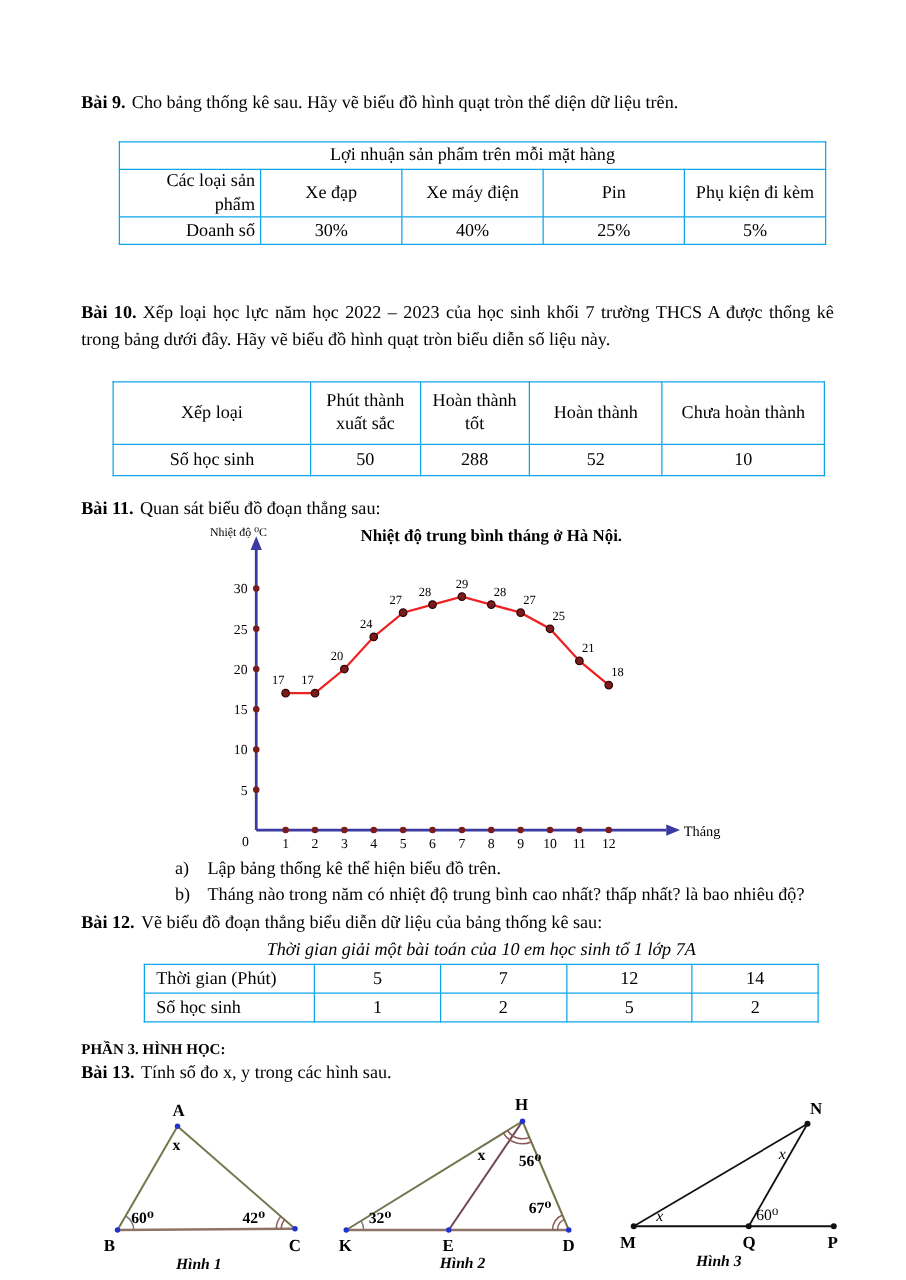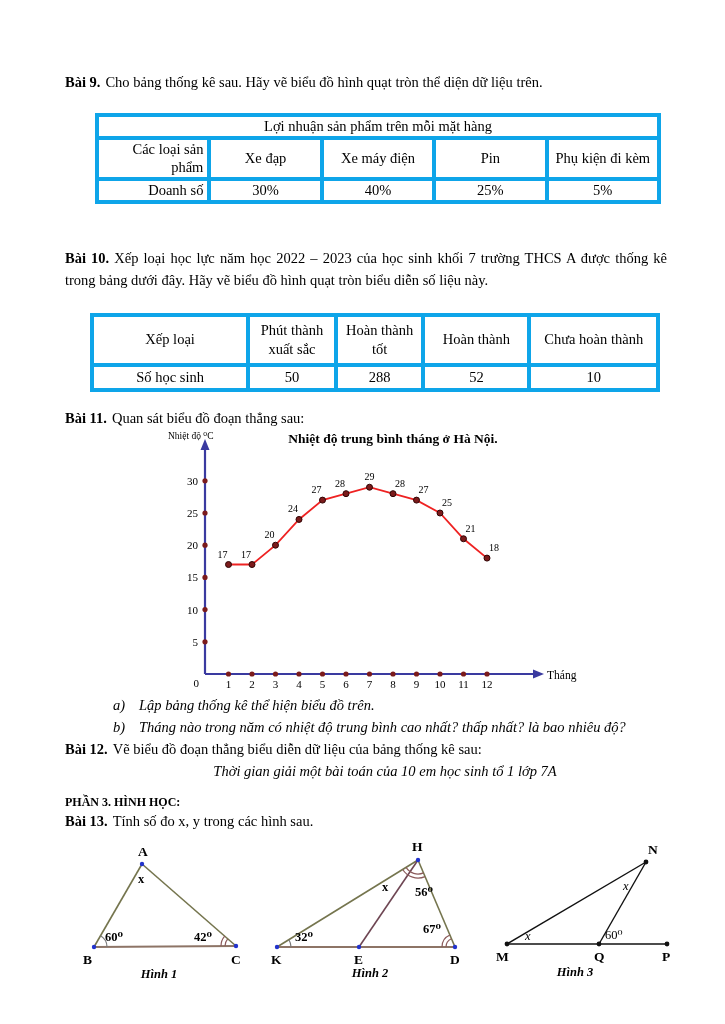--- a/index.html
+++ b/index.html
@@ -3,32 +3,32 @@
 <meta charset="utf-8">
 <style>
   html,body{margin:0;padding:0;background:#fff;}
   body{width:725px;height:1024px;overflow:hidden;color:#000;
        font-family:"Liberation Serif","DejaVu Serif",serif;font-size:14.5px;}
   .content{padding:72px 58px 0 65px;}
   p{margin:0;line-height:1.5;}
   .lbl{font-weight:bold;margin-right:5px;}
   .just{text-align:justify;}
   table{border-collapse:collapse;table-layout:fixed;}
-  td{border:4px solid #0ea5e9;text-align:center;padding:0 4px;line-height:1.3;
+  td{border:1px solid #0ea5e9;text-align:center;padding:0 4px;line-height:1.3;
      vertical-align:middle;overflow:hidden;}
   .t1{margin:19px 0 0 30px;width:566px;}
   .t1 tr{height:22px;}
   .t1 .c0{text-align:right;padding-left:9px;}
   .t2{margin:21px 0 0 25px;width:570px;}
   .t2 .r1{height:50px;margin-left:29px;}
   .t2 .r2{height:25px;}
   .t3{margin:1px 0 0 50px;width:540px;}
   .t3 tr{height:23px;}
   .t3 .c0{text-align:left;padding-left:9px;}
-  .qitem{margin-left:48px;line-height:1.5;font-style:italic;}
+  .qitem{margin-left:75px;line-height:1.5;}
   .qlabel{display:inline-block;width:26px;}
   .tcaption{margin-left:50px;width:540px;text-align:center;font-style:italic;line-height:1.4;}
   .heading{font-weight:bold;margin-top:12px;line-height:1.5;font-size:12px;}
   .chart-wrap{margin:0 0 0 100px;}
   .chart-wrap svg{display:block;}
   .figrow{display:flex;align-items:flex-start;margin-top:0;}
   .figrow svg{flex:0 0 auto;}
   svg text{font-family:"Liberation Serif","DejaVu Serif",serif;}
   .vtx{font-size:13.5px;font-weight:bold;}
   .ang{font-size:12.5px;font-weight:bold;}
@@ -161,20 +161,38 @@
       </svg>
   </div>
 
   <div class="qitem"><span class="qlabel">a)</span><span>Lập bảng thống kê thể hiện biểu đồ trên.</span></div>
   <div class="qitem"><span class="qlabel">b)</span><span>Tháng nào trong năm có nhiệt độ trung bình cao nhất? thấp nhất? là bao nhiêu độ?</span></div>
 
   <p><span class="lbl">Bài 12.</span><span>Vẽ biểu đồ đoạn thẳng biểu diễn dữ liệu của bảng thống kê sau:</span></p>
 
   <div class="tcaption">Thời gian giải một bài toán của 10 em học sinh tổ 1 lớp 7A</div>
 
+  <table class="t3">
+    <tbody>
+        <tr>
+      <td class="c0" style="width:25%">Thời gian (Phút)</td>
+      <td style="width:18.75%">5</td>
+      <td style="width:18.75%">7</td>
+      <td style="width:18.75%">12</td>
+      <td style="width:18.75%">14</td>
+    </tr>
+    <tr>
+      <td class="c0">Số học sinh</td>
+      <td>1</td>
+      <td>2</td>
+      <td>5</td>
+      <td>2</td>
+    </tr>
+  </tbody>
+    </table>
 
   <p class="heading">PHẦN 3. HÌNH HỌC:</p>
   <p><span class="lbl">Bài 13.</span><span>Tính số đo x, y trong các hình sau.</span></p>
 
   <div class="figrow">
 
     <svg width="175" height="142" style="margin:7px 0 0 10px">
       <line x1="67" y1="24" x2="19" y2="107" stroke="#75754e" stroke-width="1.6"></line>
       <line x1="67" y1="24" x2="161" y2="106" stroke="#75754e" stroke-width="1.6"></line>
       <line x1="19" y1="107" x2="161" y2="106" stroke="#8d7466" stroke-width="2"></line>

